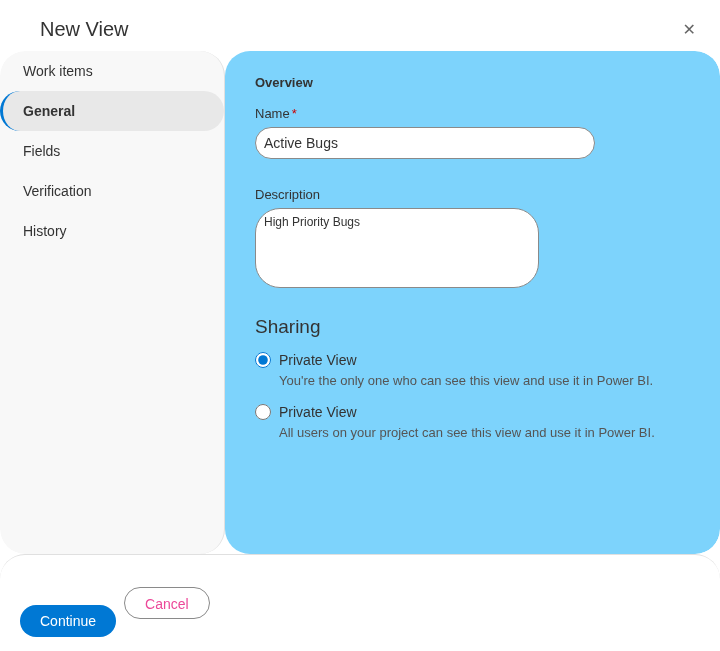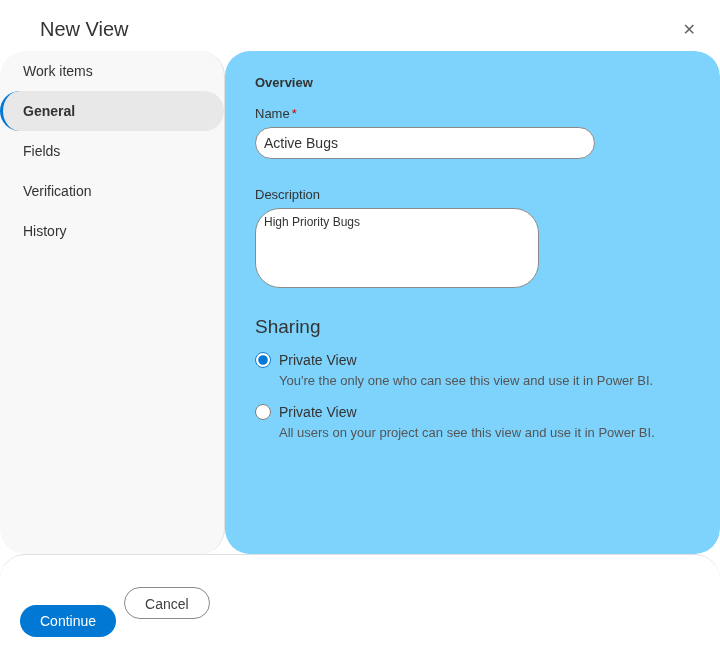--- a/index.html
+++ b/index.html
@@ -160,21 +160,21 @@
       border: none;
       padding: 8px 20px;
       font-size: 14px;
       font-family: 'Segoe UI', sans-serif;
       cursor: pointer;
       height: 32px;
       margin-top: 36px;
     }
     .btn-secondary {
       background: #fff;
-      color: #404040;
+      color: #ec4899;
       border: 1px solid #8a8a8a;
       padding: 8px 20px;
       font-size: 14px;
       font-family: 'Segoe UI', sans-serif;
       cursor: pointer;
       height: 32px;
     }
   </style>
 </head>
 <body>

